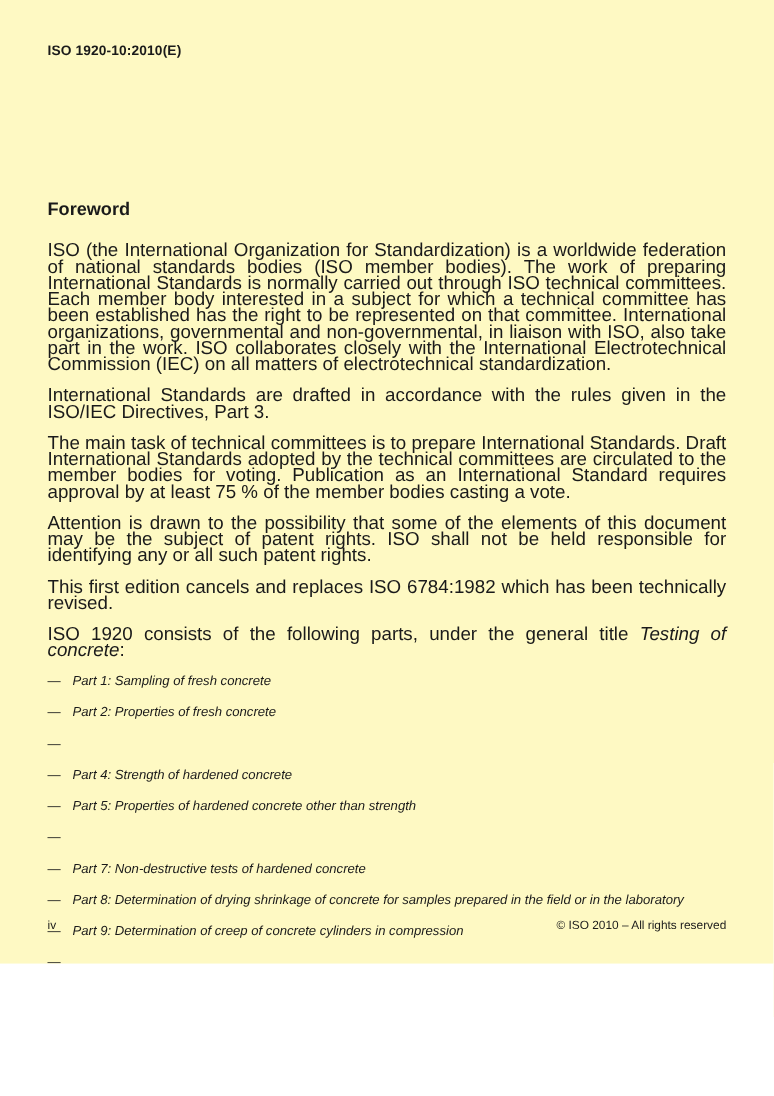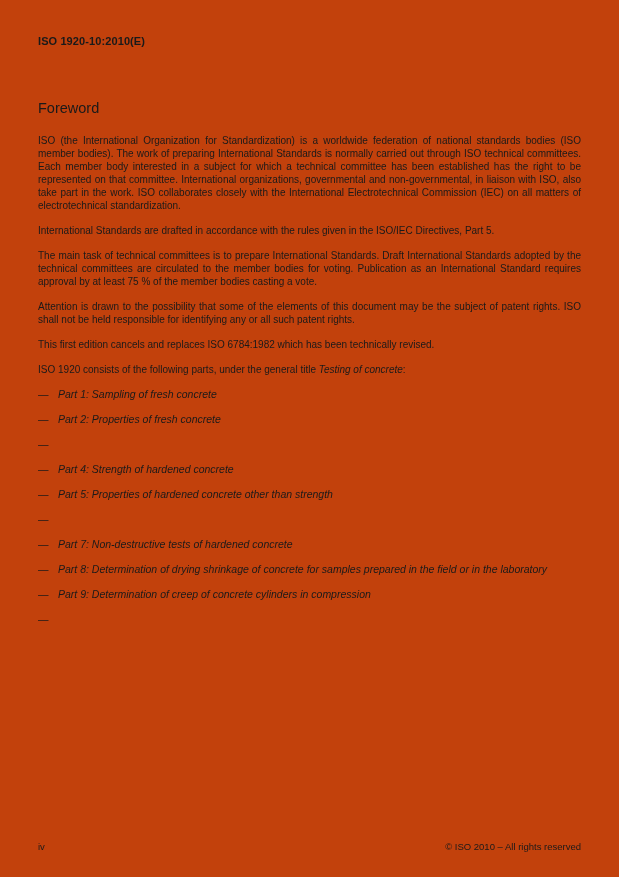--- a/index.html
+++ b/index.html
@@ -1,42 +1,42 @@
 <!DOCTYPE html>
 <html><head>
 <meta charset="utf-8">
 <style>
   html, body { margin: 0; padding: 0; background: #ffffff; }
   .page {
     position: relative;
     width: 619px;
-    height: 877px;
-    background: #c2410c;
+    height: 771px;
+    background: #fef9c3;
     color: #1a1a1a;
     font-family: "Liberation Sans", sans-serif;
     overflow: hidden;
     box-sizing: border-box;
   }
   .content {
     padding: 35px 38px 0 38px;
   }
   .doc-header {
     font-size: 11px;
     font-weight: bold;
     line-height: 13px;
     letter-spacing: 0.1px;
   }
   h1.foreword-title {
     font-size: 14.5px;
-    font-weight: normal;
+    font-weight: bold;
     line-height: 17px;
-    margin: 52px 0 0 0;
+    margin: 112px 0 0 0;
   }
   p.body-para {
-    font-size: 10px;
+    font-size: 15px;
     line-height: 13px;
     text-align: justify;
     margin: 12px 0 0 0;
   }
   p.first-para { margin-top: 17px; }
   .parts-list { margin-top: 0; }
   .part-item {
     display: flex;
     margin-top: 12px;
     font-size: 10.5px;
@@ -68,21 +68,21 @@
 
 <div class="page">
   <div class="content">
 
     <div class="doc-header">ISO 1920-10:2010(E)</div>
 
     <h1 class="foreword-title">Foreword</h1>
 
     <p class="body-para first-para">ISO (the International Organization for Standardization) is a worldwide federation of national standards bodies (ISO member bodies). The work of preparing International Standards is normally carried out through ISO technical committees. Each member body interested in a subject for which a technical committee has been established has the right to be represented on that committee. International organizations, governmental and non-governmental, in liaison with ISO, also take part in the work. ISO collaborates closely with the International Electrotechnical Commission (IEC) on all matters of electrotechnical standardization.</p>
 
-    <p class="body-para">International Standards are drafted in accordance with the rules given in the ISO/IEC Directives, Part 5.</p>
+    <p class="body-para">International Standards are drafted in accordance with the rules given in the ISO/IEC Directives, Part 3.</p>
 
     <p class="body-para">The main task of technical committees is to prepare International Standards. Draft International Standards adopted by the technical committees are circulated to the member bodies for voting. Publication as an International Standard requires approval by at least 75 % of the member bodies casting a vote.</p>
 
     <p class="body-para">Attention is drawn to the possibility that some of the elements of this document may be the subject of patent rights. ISO shall not be held responsible for identifying any or all such patent rights.</p>
 
 
     <p class="body-para">This first edition cancels and replaces ISO 6784:1982 which has been technically revised.</p>
 
     <p class="body-para"><span>ISO 1920 consists of the following parts, under the general title </span><span class="italic">Testing of concrete</span><span>:</span></p>
 

